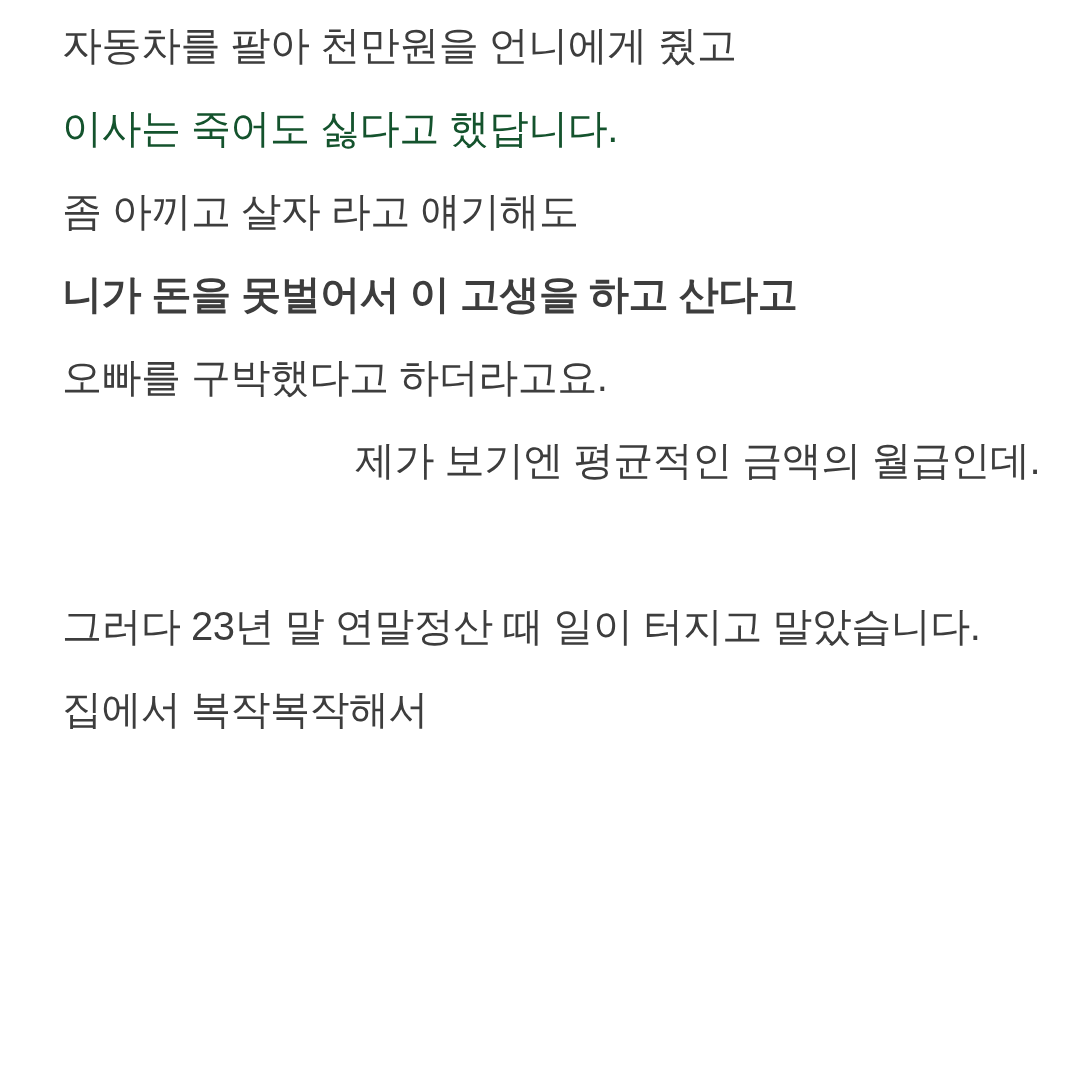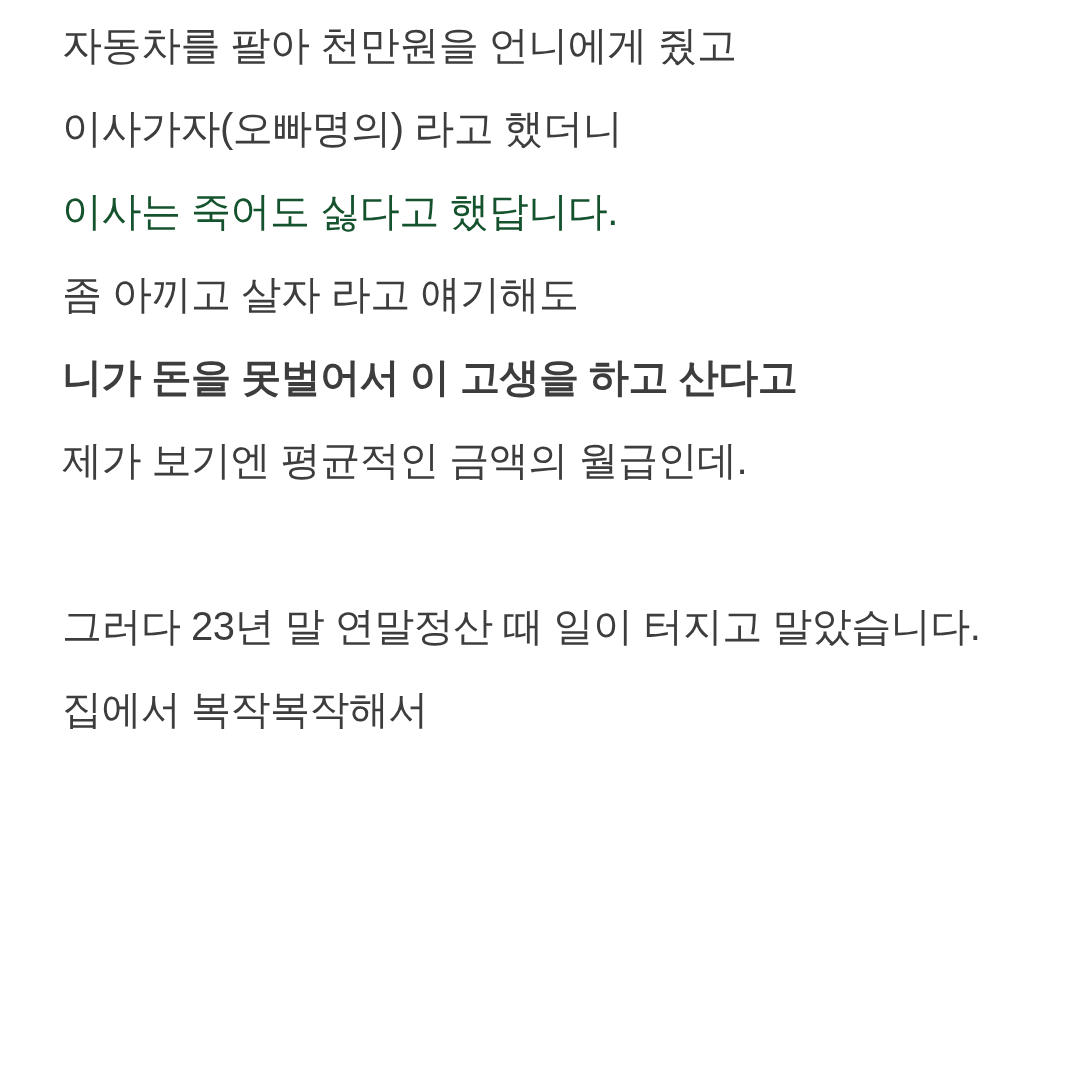--- a/index.html
+++ b/index.html
@@ -32,25 +32,25 @@
   .blank-line {
     height: 83px;
   }
 </style>
 </head>
 <body style="background: rgb(255, 255, 255);">
 
 <div class="page">
   <div>
     <p class="text-line" style="color: rgb(61, 61, 61);">자동차를 팔아 천만원을 언니에게 줬고</p>
-    <p class="text-line" style="color: rgb(61, 61, 61);">이사가자(오빠명의) 라고 했더니</p>
     <p class="text-line" style="color: #14532d;">이사는 죽어도 싫다고 했답니다.</p>
     <p class="text-line" style="color: rgb(61, 61, 61);">좀 아끼고 살자 라고 얘기해도</p>
     <p class="text-line" style="color: rgb(61, 61, 61); font-weight: bold;">니가 돈을 못벌어서 이 고생을 하고 산다고</p>
-    <p class="text-line" style="color: rgb(61, 61, 61);">제가 보기엔 평균적인 금액의 월급인데.</p>
+    <p class="text-line" style="color: rgb(61, 61, 61);">오빠를 구박했다고 하더라고요.</p>
+    <p class="text-line" style="color: rgb(61, 61, 61); text-align: right;">제가 보기엔 평균적인 금액의 월급인데.</p>
   </div>
 
   <div class="blank-line"></div>
 
   <div>
     <p class="text-line" style="color: rgb(61, 61, 61);">그러다 23년 말 연말정산 때 일이 터지고 말았습니다.</p>
     <p class="text-line" style="color: rgb(61, 61, 61);">집에서 복작복작해서</p>
   </div>
 </div>
 

